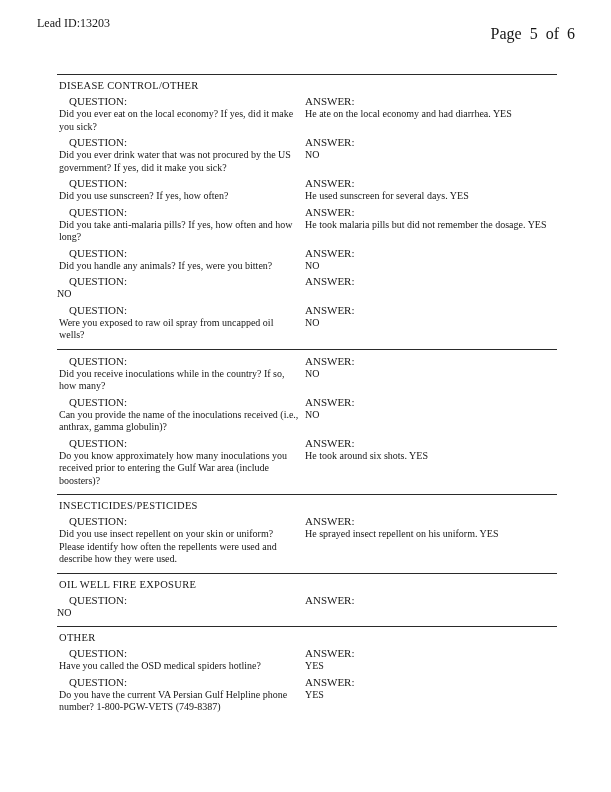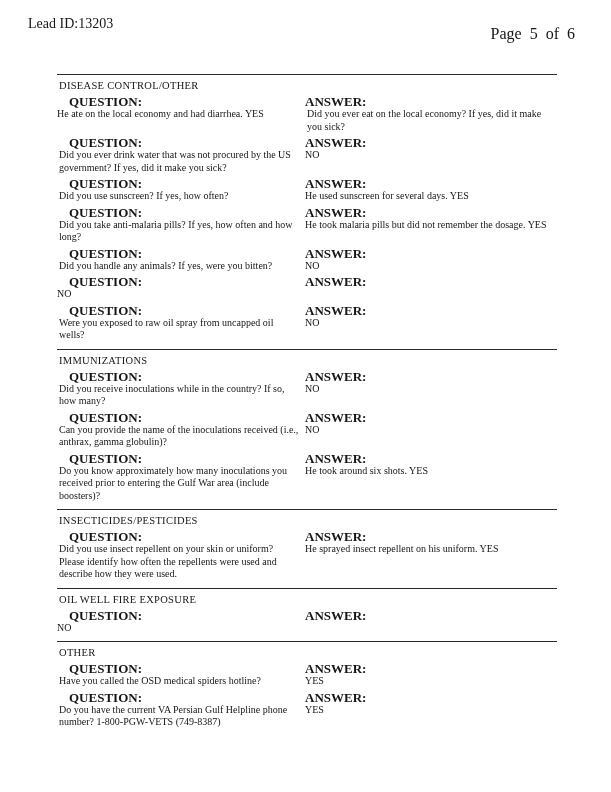--- a/index.html
+++ b/index.html
@@ -13,22 +13,22 @@
     width: 611px;
     height: 792px;
     margin: 0 auto;
     background: #ffffff;
     color: #161616;
     overflow: hidden;
   }
   .hdr-left {
     position: absolute;
     top: 16px;
-    left: 28px;
-    font-size: 14px;
+    left: 37px;
+    font-size: 12px;
   }
   .hdr-right {
     position: absolute;
     top: 25px;
     right: 36px;
     font-size: 16px;
     word-spacing: 4px;
   }
   .content {
     position: absolute;
@@ -45,22 +45,22 @@
     font-size: 10.5px;
     padding: 3px 0 1px 2px;
     letter-spacing: 0.3px;
   }
   .qa {
     display: grid;
     grid-template-columns: 248px 1fr;
     margin-top: 3px;
   }
   .label {
-    font-weight: bold;
-    font-size: 13px;
+    font-weight: normal;
+    font-size: 11px;
     line-height: 13px;
   }
   .q-label { padding-left: 12px; }
   .text {
     font-size: 10px;
     line-height: 12.5px;
   }
   .q-text { padding-left: 2px; padding-right: 4px; }
   .a-text { padding-right: 2px; }
 </style>
@@ -71,22 +71,22 @@
   <div class="hdr-left">Lead ID:13203</div>
   <div class="hdr-right">Page 5 of 6</div>
 
   <div class="content">
 
   <div class="section">
         <div class="section-title">DISEASE CONTROL/OTHER</div>
         <div class="qa">
           <div class="label q-label">QUESTION:</div>
           <div class="label">ANSWER:</div>
+          <div class="text q-text">Did you ever eat on the local economy?  If yes, did it make you sick?</div>
           <div class="text a-text">He ate on the local economy and had diarrhea. YES</div>
-          <div class="text q-text">Did you ever eat on the local economy?  If yes, did it make you sick?</div>
         </div>
         <div class="qa">
           <div class="label q-label">QUESTION:</div>
           <div class="label">ANSWER:</div>
           <div class="text q-text">Did you ever drink water that was not procured by the US government?  If yes, did it make you sick?</div>
           <div class="text a-text">NO</div>
         </div>
         <div class="qa">
           <div class="label q-label">QUESTION:</div>
           <div class="label">ANSWER:</div>
@@ -111,21 +111,20 @@
           <div class="text a-text">NO</div>
         </div>
         <div class="qa">
           <div class="label q-label">QUESTION:</div>
           <div class="label">ANSWER:</div>
           <div class="text q-text">Were you exposed to raw oil spray from uncapped oil wells?</div>
           <div class="text a-text">NO</div>
         </div>
       </div>
       <div class="section">
-        <div class="section-title">IMMUNIZATIONS</div>
         <div class="qa">
           <div class="label q-label">QUESTION:</div>
           <div class="label">ANSWER:</div>
           <div class="text q-text">Did you receive inoculations while in the country?  If so, how many?</div>
           <div class="text a-text">NO</div>
         </div>
         <div class="qa">
           <div class="label q-label">QUESTION:</div>
           <div class="label">ANSWER:</div>
           <div class="text q-text">Can you provide the name of the inoculations received (i.e., anthrax, gamma globulin)?</div>

